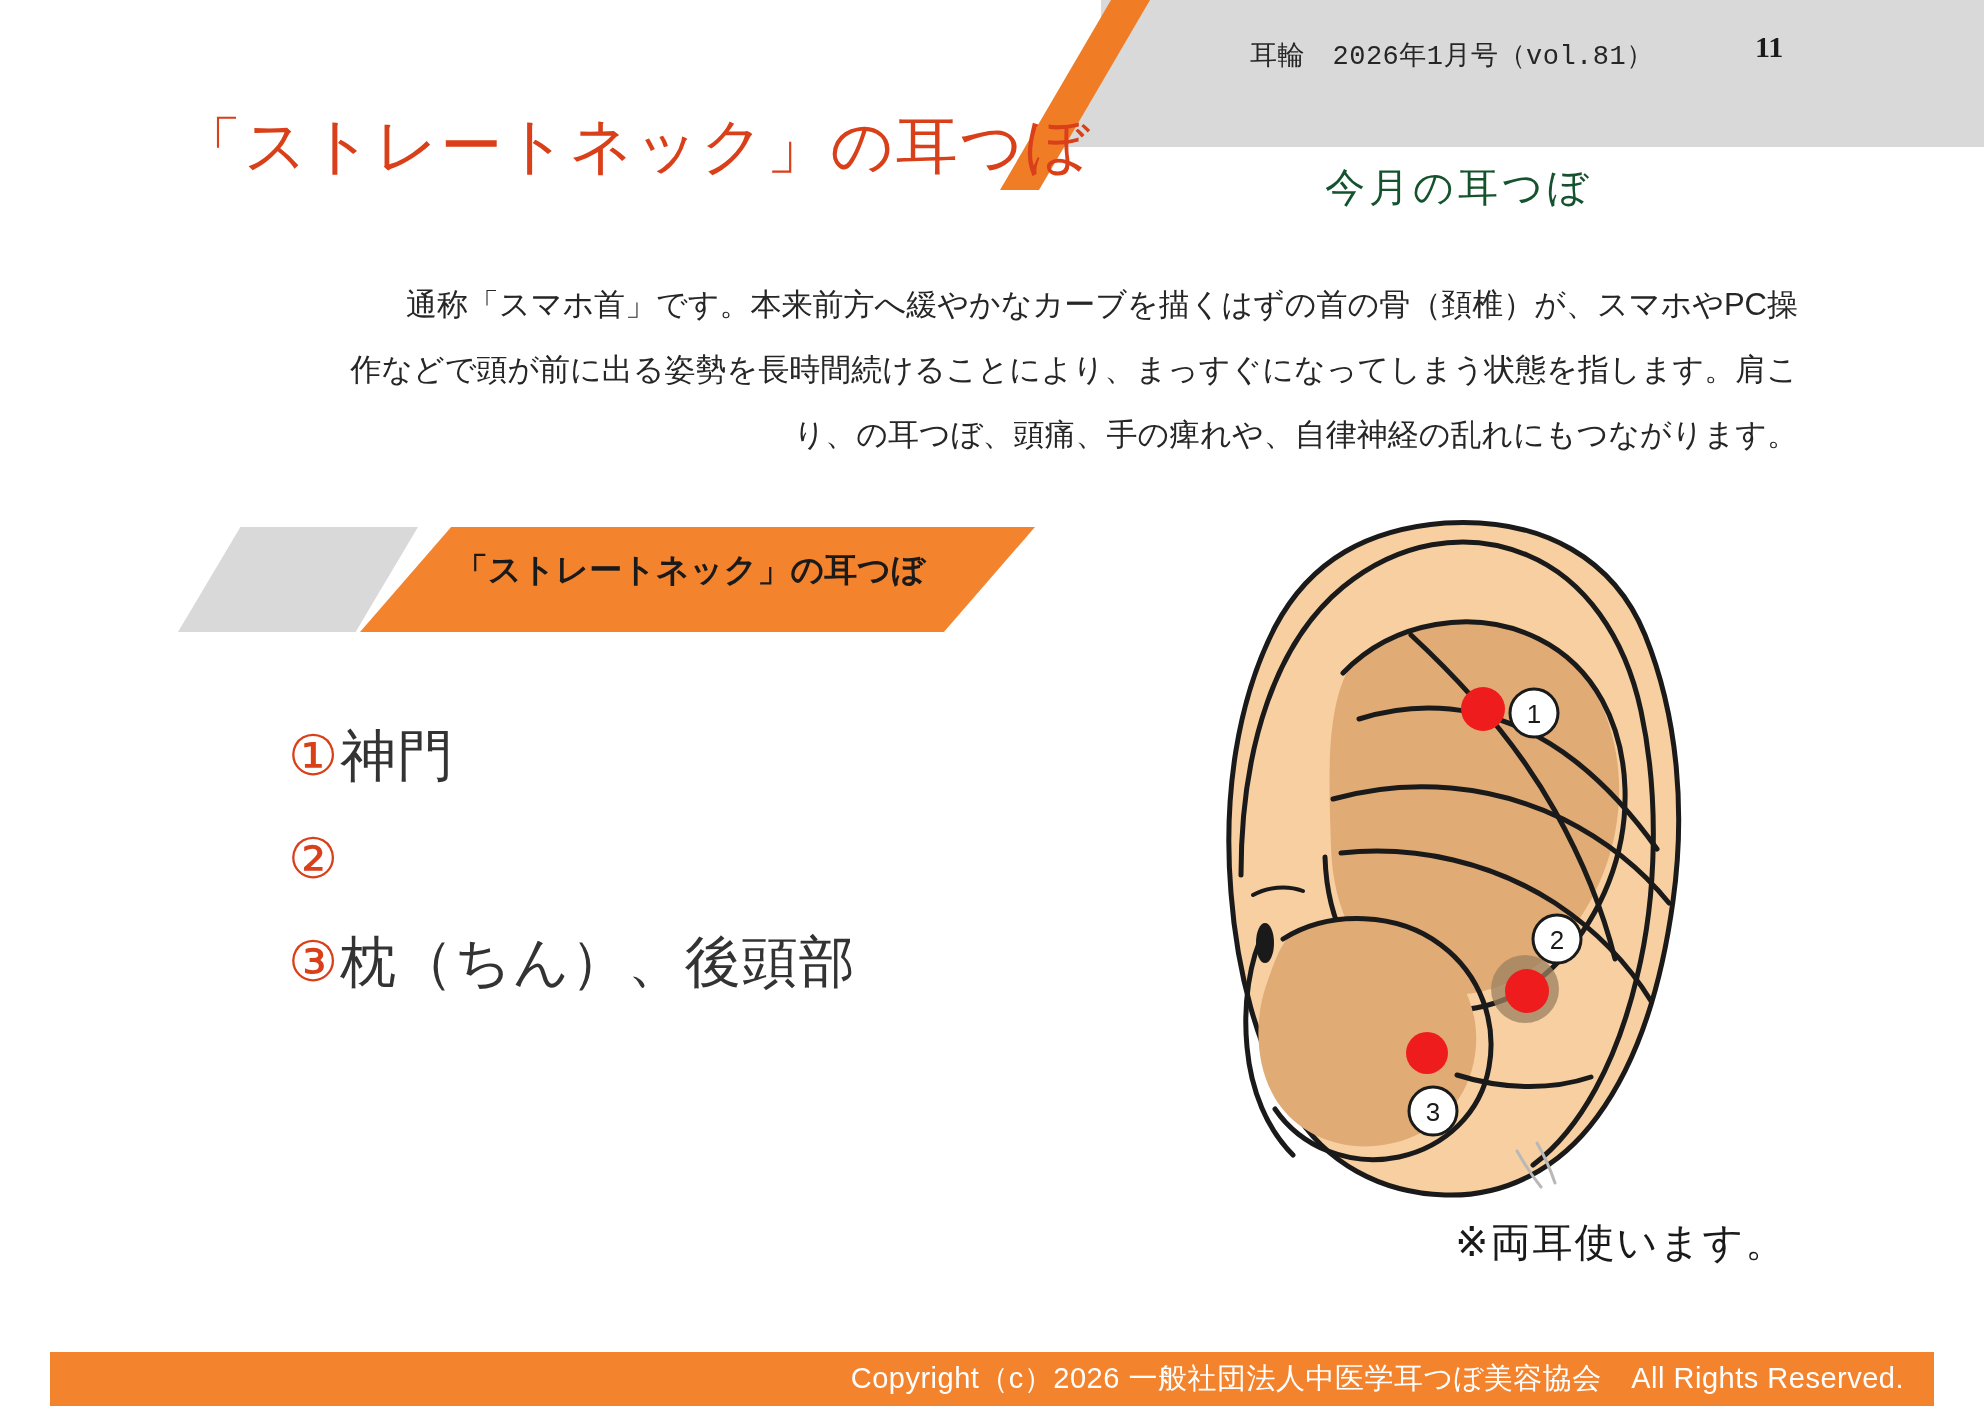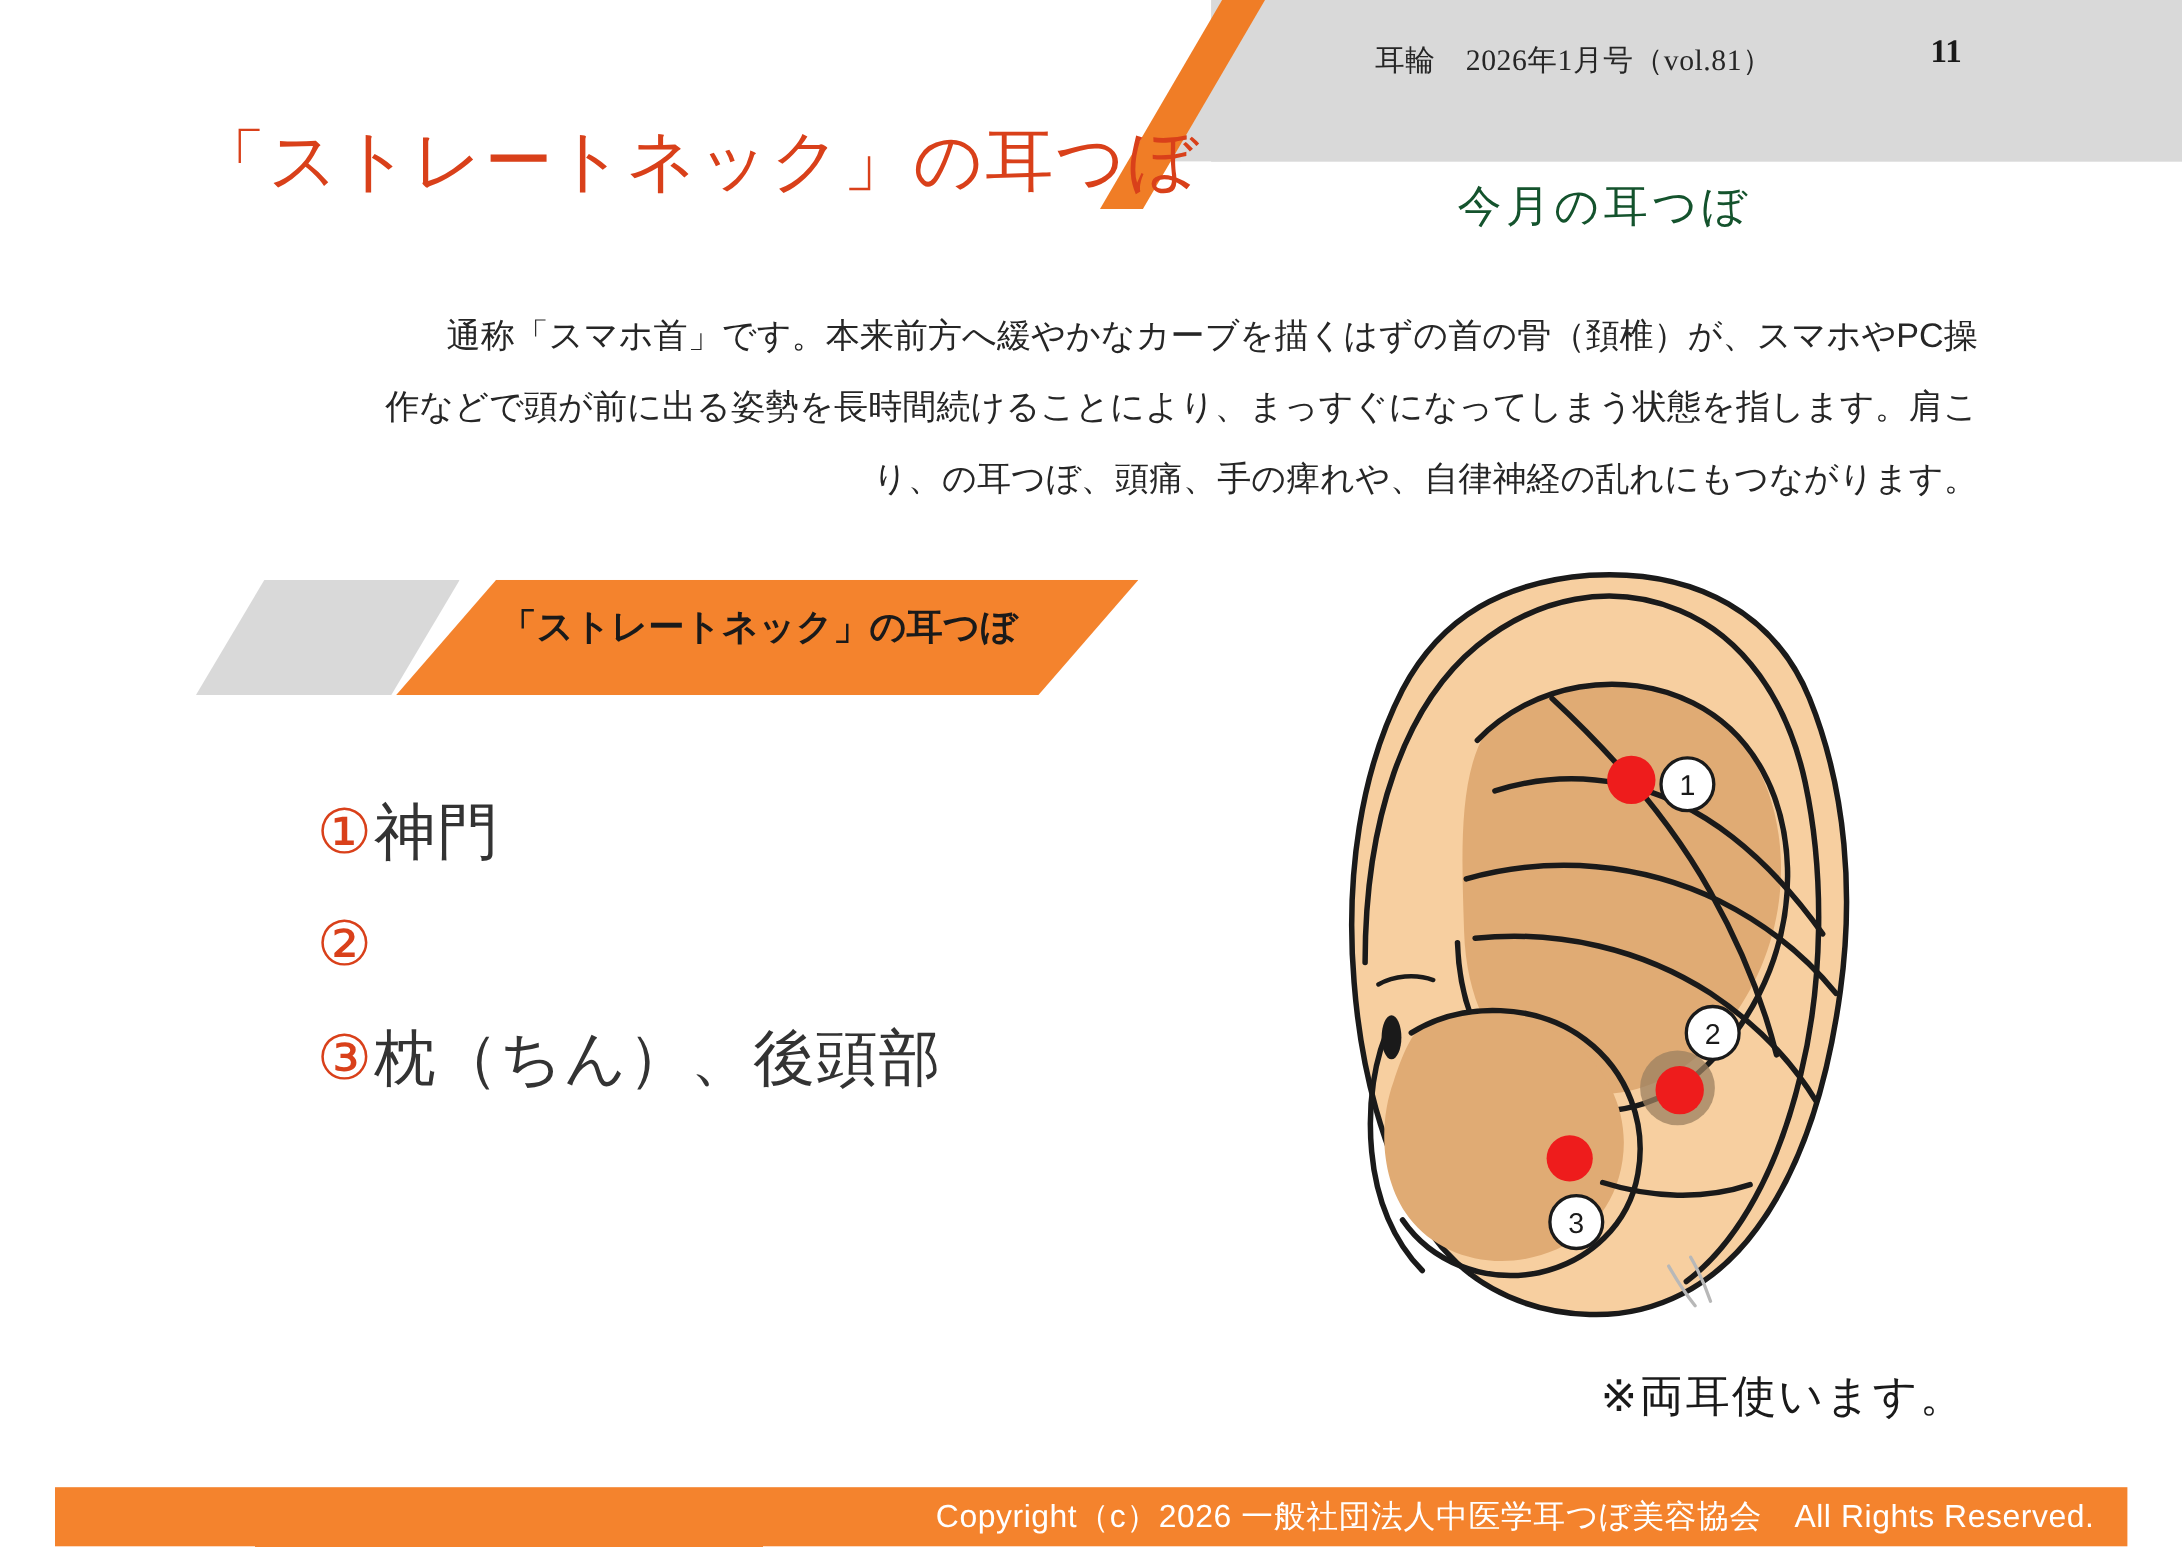--- a/index.html
+++ b/index.html
@@ -26,21 +26,21 @@
   }
   .hdr-orange-stripe{
     position:absolute;
     left:1000px;top:0;width:150px;height:190px;
     background:#f07d26;
     clip-path:polygon(74% 0%,100% 0%,26% 100%,0% 100%);
   }
   .issue-line{
     position:absolute;left:1250px;top:33px;width:560px;height:44px;
     display:flex;align-items:center;
-    font-family:Liberation Serif, serif;
+    font-family:Liberation Mono, monospace;
     font-size:27px;color:#262626;letter-spacing:.5px;white-space:nowrap;
   }
   .issue-text{}
   .page-num{
     position:absolute;left:1755px;top:30px;
     font-family:"Liberation Serif","DejaVu Serif",serif;
     font-weight:bold;font-size:30px;color:#1a1a1a;
   }
   .hdr-sub{
     position:absolute;left:1325px;top:160px;
@@ -84,21 +84,21 @@
     font-size:56px;color:#d9401a;line-height:1;margin-right:2px;
     font-family:"DejaVu Sans",sans-serif;
   }
   .pt-label{font-size:56px;color:#333333;line-height:1;letter-spacing:1px;}
 
   
   .ear-wrap{position:absolute;left:1145px;top:515px;width:640px;height:690px;}
   .ear-svg{width:100%;height:100%;display:block;}
 
   .note{
-    position:absolute;left:1455px;top:1242px;
+    position:absolute;left:1455px;top:1215px;
     font-size:40px;color:#1a1a1a;letter-spacing:2px;white-space:nowrap;
   }
 
   
   .footer-bar{
     position:absolute;left:50px;top:1352px;width:1884px;height:54px;
     background:#f4832d;
   }
   .footer-text{
     position:absolute;left:50px;top:1352px;width:1884px;height:54px;

